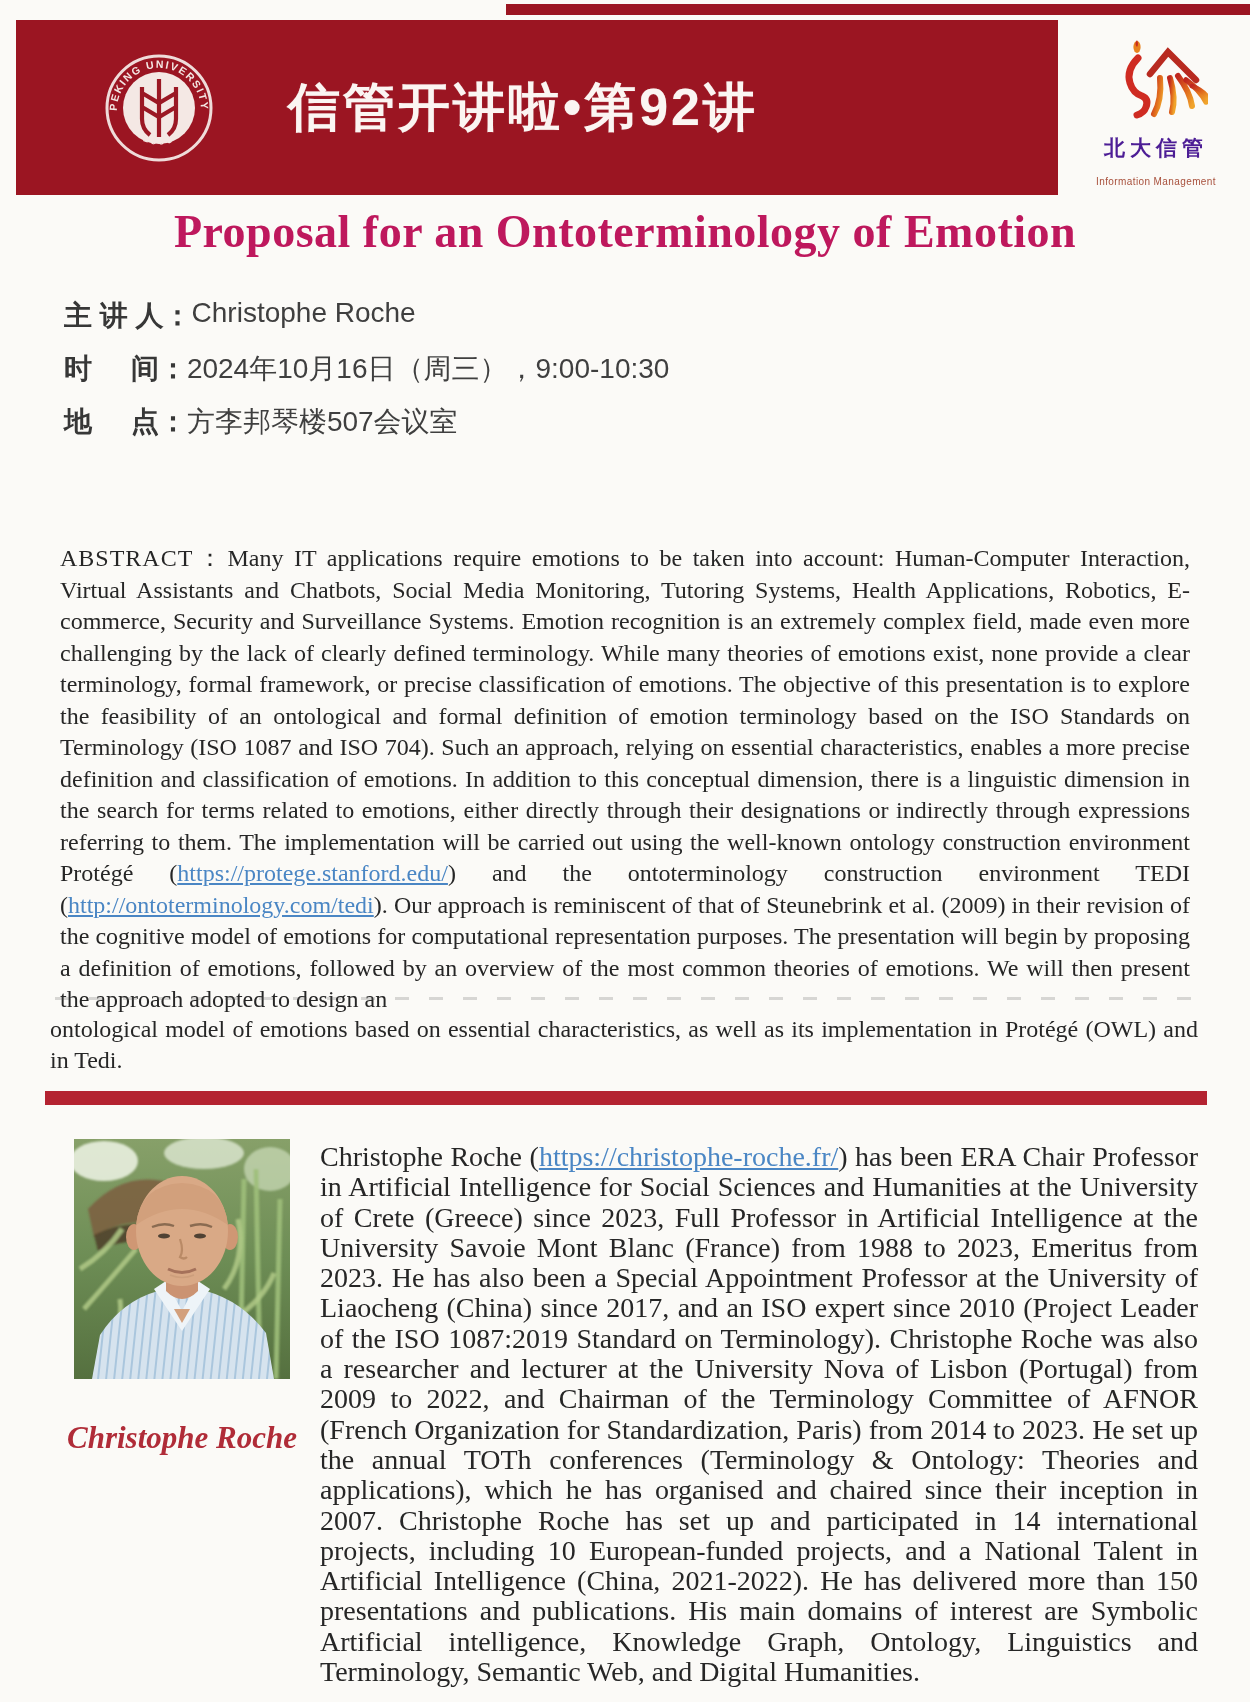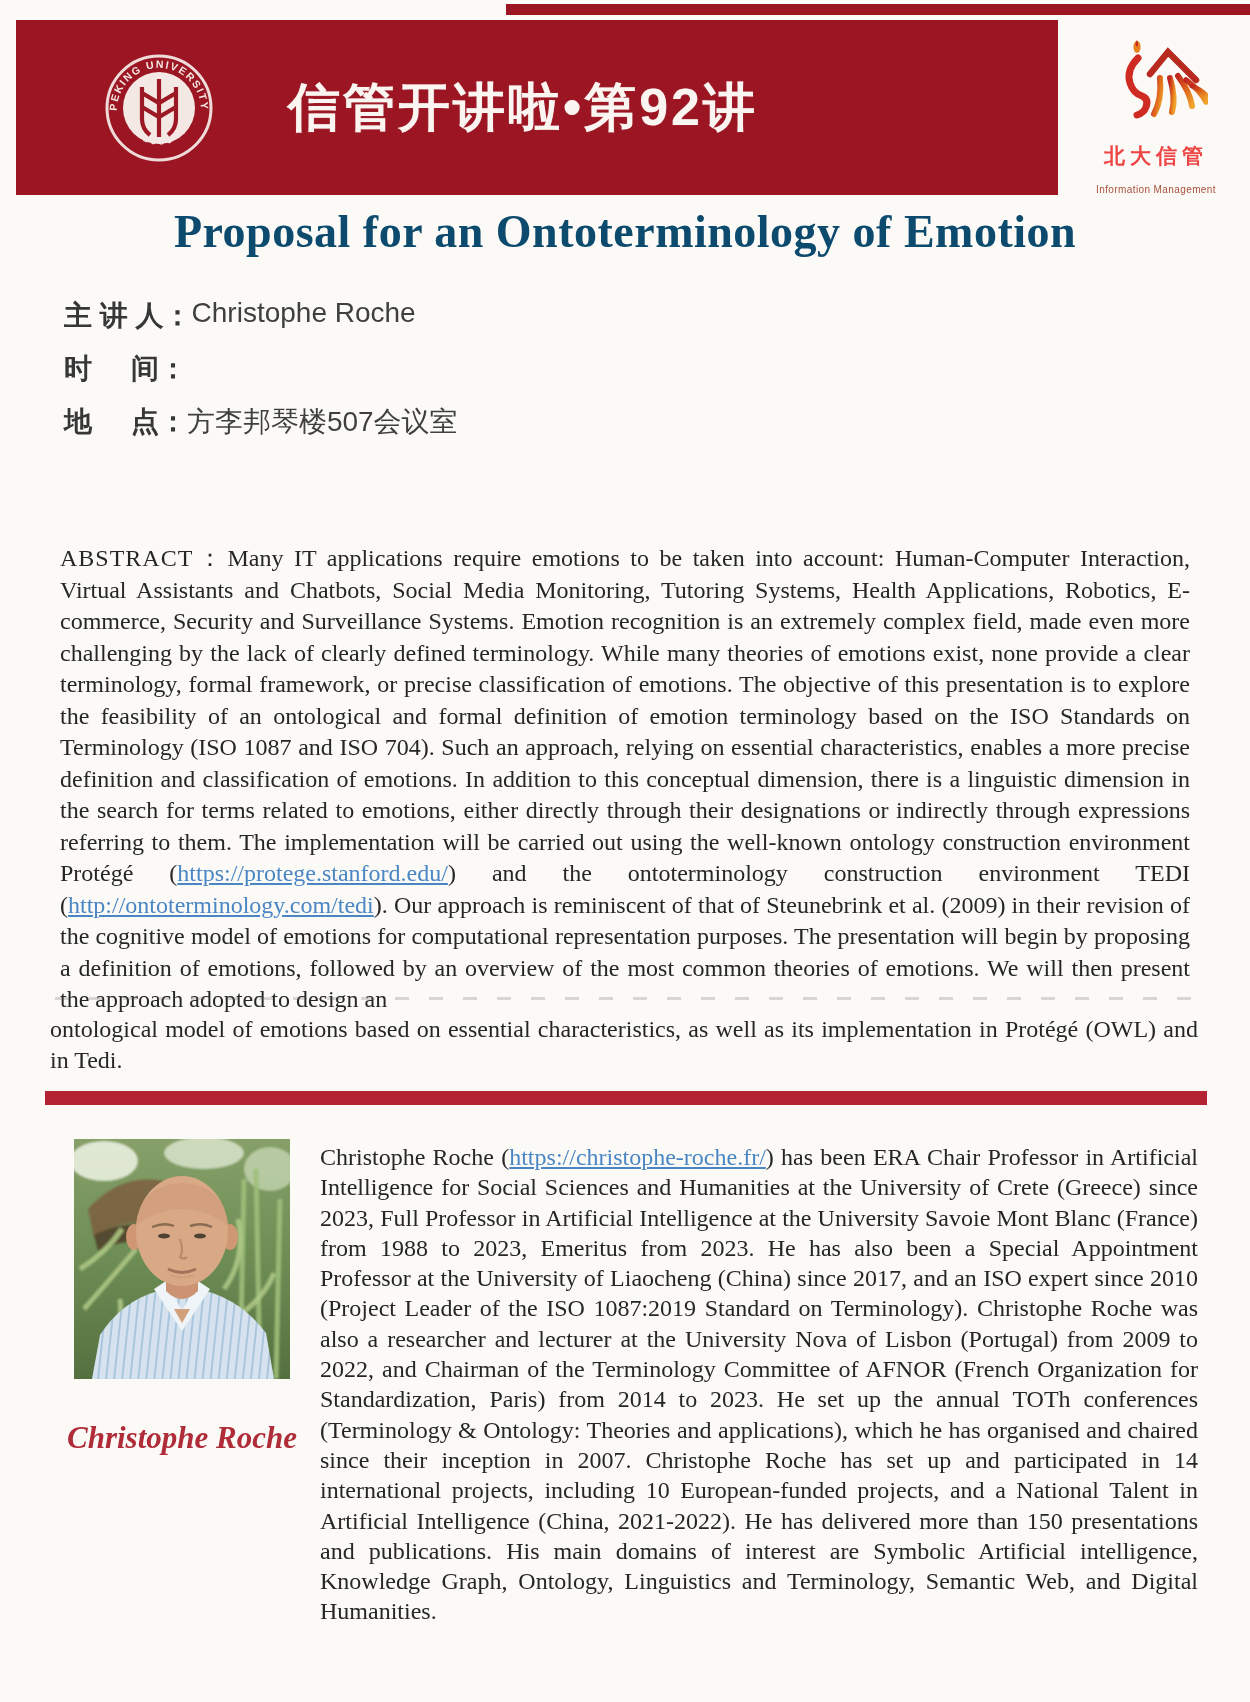--- a/index.html
+++ b/index.html
@@ -22,29 +22,29 @@
     transform:translateX(-14px);
     color:#fbf5f2;font-size:52px;font-weight:700;letter-spacing:3px;
     font-family:"Liberation Sans","DejaVu Sans",sans-serif;
     text-shadow:0 0 1px rgba(255,255,255,.4);
   }
   #seal{left:88px;top:33px;width:110px;height:110px;}
 
   
   #im-logo{left:1094px;top:34px;width:124px;text-align:center;}
   #im-logo .flame{width:104px;height:100px;margin:0 auto;display:block;}
-  #im-name{font-size:21px;font-weight:700;letter-spacing:5px;color:#ef4444;margin-top:8px;
+  #im-name{font-size:21px;font-weight:700;letter-spacing:5px;color:#4c1d95;
            font-family:"Liberation Serif","DejaVu Serif",serif;}
   #im-sub{font-size:10px;color:#a8503c;margin-top:14px;letter-spacing:.4px;}
 
   
   #main-title{
     left:0;top:205px;width:100%;text-align:center;
     font-family:"Liberation Serif","DejaVu Serif",serif;
-    font-weight:700;font-size:46px;color:#0c4a6e;letter-spacing:.5px;
+    font-weight:700;font-size:46px;color:#be185d;letter-spacing:.5px;
   }
 
   
   #info{left:64px;top:297px;}
   .info-row{display:flex;align-items:flex-start;margin-bottom:15px;font-size:28px;}
   .lab{white-space:pre;font-weight:700;color:#373737;margin-right:0;}
   .val{color:#3f3f3f;}
 
   
   .bodytext{
@@ -64,21 +64,21 @@
   
   #divider{left:45px;top:1091px;width:1162px;height:14px;background:#b42331;}
 
   
   #photo{left:74px;top:1139px;width:216px;height:240px;}
   #caption{
     left:40px;top:1420px;width:284px;text-align:center;
     font-family:"Liberation Serif","DejaVu Serif",serif;
     font-style:italic;font-weight:700;font-size:31px;color:#b02c38;
   }
-  #bio{left:320px;top:1142px;width:878px;font-size:24px;line-height:30.3px;}
+  #bio{left:320px;top:1142px;width:878px;font-size:28px;line-height:30.3px;}
 </style>
 </head>
 <body>
 
 <div class="abs" id="top-strip"></div>
 
 <div class="abs" id="band">
   <svg id="seal" class="abs" viewBox="0 0 110 110">
     <defs>
       <path id="arcTop" d="M 13,57 A 42,42 0 1 1 97,57" fill="none"></path>
@@ -134,20 +134,21 @@
 
 <div class="abs" id="main-title">Proposal for an Ontoterminology of Emotion</div>
 
 <div class="abs" id="info">
   <div class="info-row">
     <span class="lab">主 讲 人：</span>
     <span class="val">Christophe Roche</span>
   </div>
   <div class="info-row">
     <span class="lab">时     间：</span>
+    <span class="val">2024年10月16日（周三），9:00-10:30</span>
   </div>
   <div class="info-row">
     <span class="lab">地     点：</span>
     <span class="val">方李邦琴楼507会议室</span>
   </div>
 </div>
 
 <div class="abs bodytext" id="abstract"><span class="ab-label">ABSTRACT：</span><span>Many IT applications require emotions to be taken into account: Human-Computer Interaction, Virtual Assistants and Chatbots, Social Media Monitoring, Tutoring Systems, Health Applications, Robotics, E-commerce, Security and Surveillance Systems. Emotion recognition is an extremely complex field, made even more challenging by the lack of clearly defined terminology. While many theories of emotions exist, none provide a clear terminology, formal framework, or precise classification of emotions. The objective of this presentation is to explore the feasibility of an ontological and formal definition of emotion terminology based on the ISO Standards on Terminology (ISO 1087 and ISO 704). Such an approach, relying on essential characteristics, enables a more precise definition and classification of emotions. In addition to this conceptual dimension, there is a linguistic dimension in the search for terms related to emotions, either directly through their designations or indirectly through expressions referring to them. The implementation will be carried out using the well-known ontology construction environment Protégé (</span><a class="doclink">https://protege.stanford.edu/</a><span>) and the ontoterminology construction environment TEDI (</span><a class="doclink">http://ontoterminology.com/tedi</a><span>). Our approach is reminiscent of that of Steunebrink et al. (2009) in their revision of the cognitive model of emotions for computational representation purposes. The presentation will begin by proposing a definition of emotions, followed by an overview of the most common theories of emotions. We will then present the approach adopted to design an</span></div>
 
 <div class="abs" id="seam-dashes"></div>

